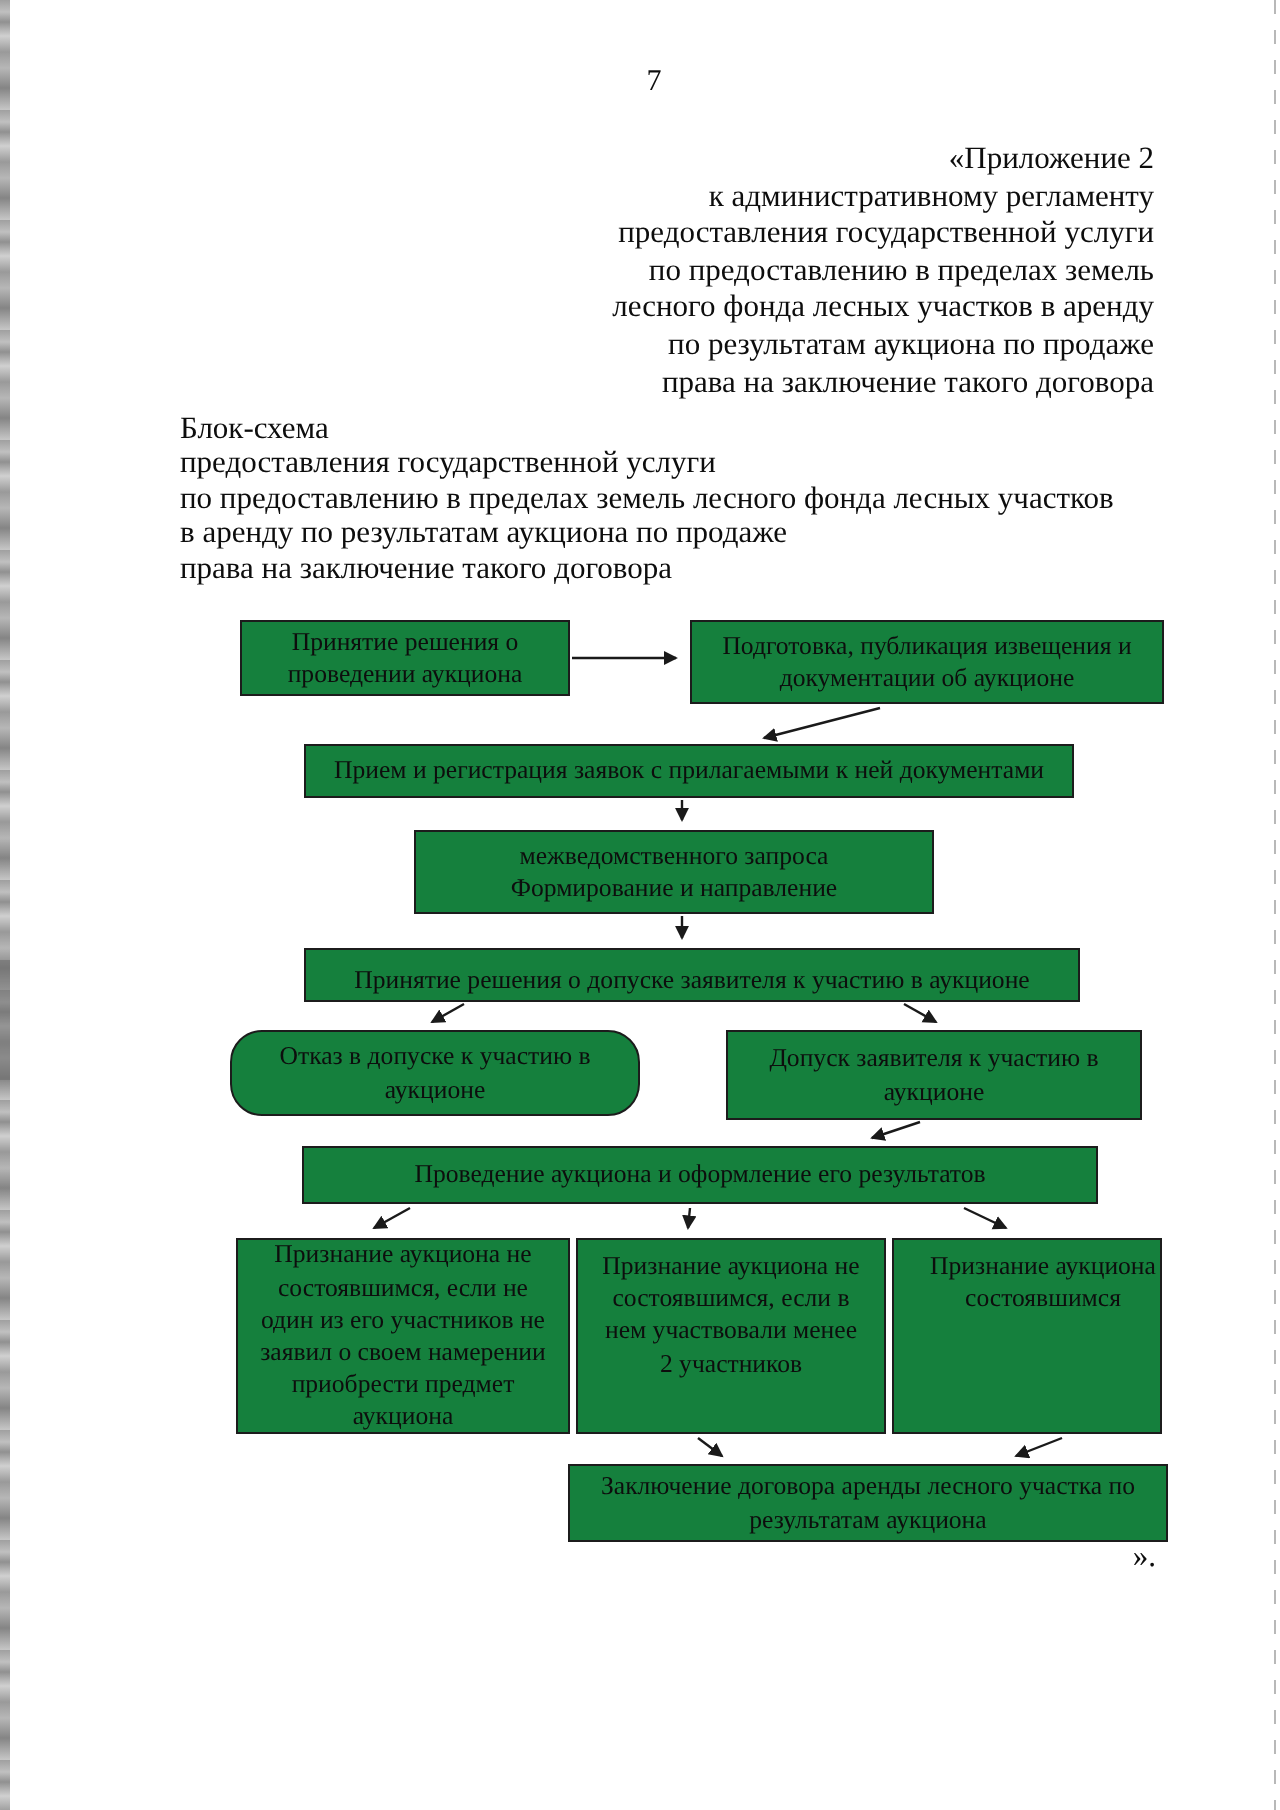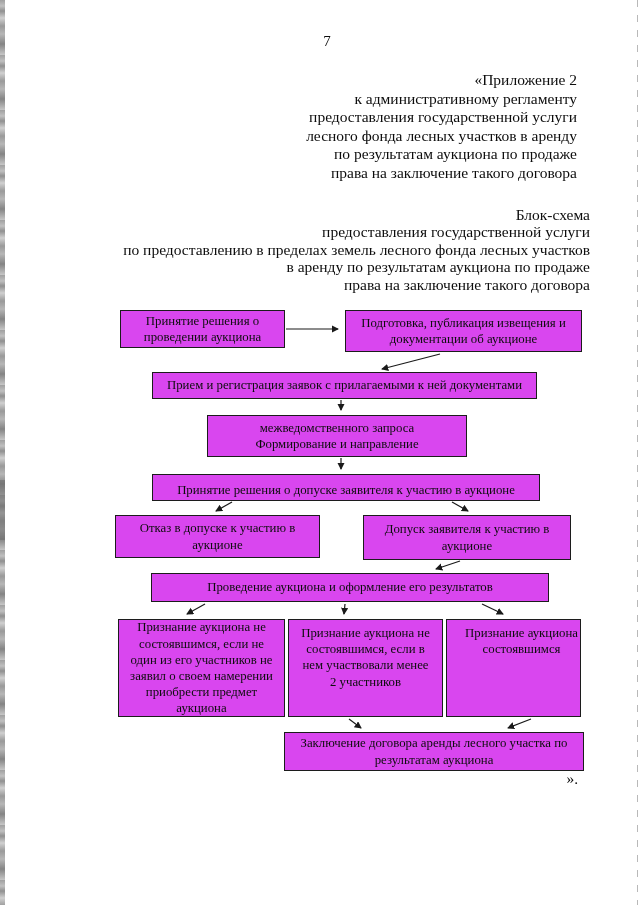--- a/index.html
+++ b/index.html
@@ -20,37 +20,37 @@
   .scan-right{
     position:absolute;right:2px;top:0;width:1px;height:905px;
     background:repeating-linear-gradient(180deg,#9a9a9a 0 7px,transparent 7px 15px);
     opacity:.7;
   }
   .pageno{position:absolute;top:33px;left:0;width:640px;text-align:center;
     padding-left:14px;box-sizing:border-box;font-size:15px;}
   .annex{position:absolute;top:71px;right:63px;width:420px;text-align:right;
     font-size:15.5px;line-height:18.6px;}
   .annex div{white-space:nowrap;}
-  .doctitle{position:absolute;top:206px;left:90px;width:500px;text-align:right;
+  .doctitle{position:absolute;top:206px;left:90px;width:500px;text-align:left;
     font-size:15.5px;line-height:17.4px;}
   .doctitle div{white-space:nowrap;}
   
   .fbox{
-    position:absolute;box-sizing:border-box;border:1.4px solid #1c1c1c;background:#d946ef;
+    position:absolute;box-sizing:border-box;border:1.4px solid #1c1c1c;background:#15803d;
     display:flex;flex-direction:column;align-items:center;justify-content:center;
     text-align:center;font-size:12.8px;line-height:16.2px;padding:2px 4px;
   }
   .fbox span{display:block;white-space:nowrap;}
   .fbox.top{justify-content:flex-start;padding-top:5px;}
   .b1{left:120px;top:310px;width:165px;height:38px;}
   .b2{left:345px;top:310px;width:237px;height:42px;}
   .b3{left:152px;top:372px;width:385px;height:27px;text-align:center;}
   .b4{left:207px;top:415px;width:260px;height:42px;}
   .b5{left:152px;top:474px;width:388px;height:27px;justify-content:flex-end;}
-  .b6{left:115px;top:515px;width:205px;height:43px;}
+  .b6{left:115px;top:515px;width:205px;height:43px;border-radius:16px;}
   .b7{left:363px;top:515px;width:208px;height:45px;}
   .b8{left:151px;top:573px;width:398px;height:29px;}
   .b9{left:118px;top:619px;width:167px;height:98px;}
   .b10{left:288px;top:619px;width:155px;height:98px;}
   .b11{left:446px;top:619px;width:135px;height:98px;padding-left:20px;}
   .b12{left:284px;top:732px;width:300px;height:39px;}
   .arrows{position:absolute;left:0;top:0;pointer-events:none;}
   .closequote{position:absolute;top:770px;right:62px;font-size:15.5px;}
   .para{position:absolute;left:63px;top:781px;width:514px;font-size:16px;line-height:22px;}
   .para .jline{text-align:justify;text-align-last:justify;white-space:normal;}
@@ -63,20 +63,21 @@
 
   <div class="scan-left"></div>
   <div class="scan-right"></div>
 
   <div class="pageno">7</div>
 
   <div class="annex">
     <div>«Приложение 2</div>
     <div>к административному регламенту</div>
     <div>предоставления государственной услуги</div>
+    <div>по предоставлению в пределах земель</div>
     <div>лесного фонда лесных участков в аренду</div>
     <div>по результатам аукциона по продаже</div>
     <div>права на заключение такого договора</div>
   </div>
 
   <div class="doctitle">
     <div>Блок-схема</div>
     <div>предоставления государственной услуги</div>
     <div>по предоставлению в пределах земель лесного фонда лесных участков</div>
     <div>в аренду по результатам аукциона по продаже</div>

